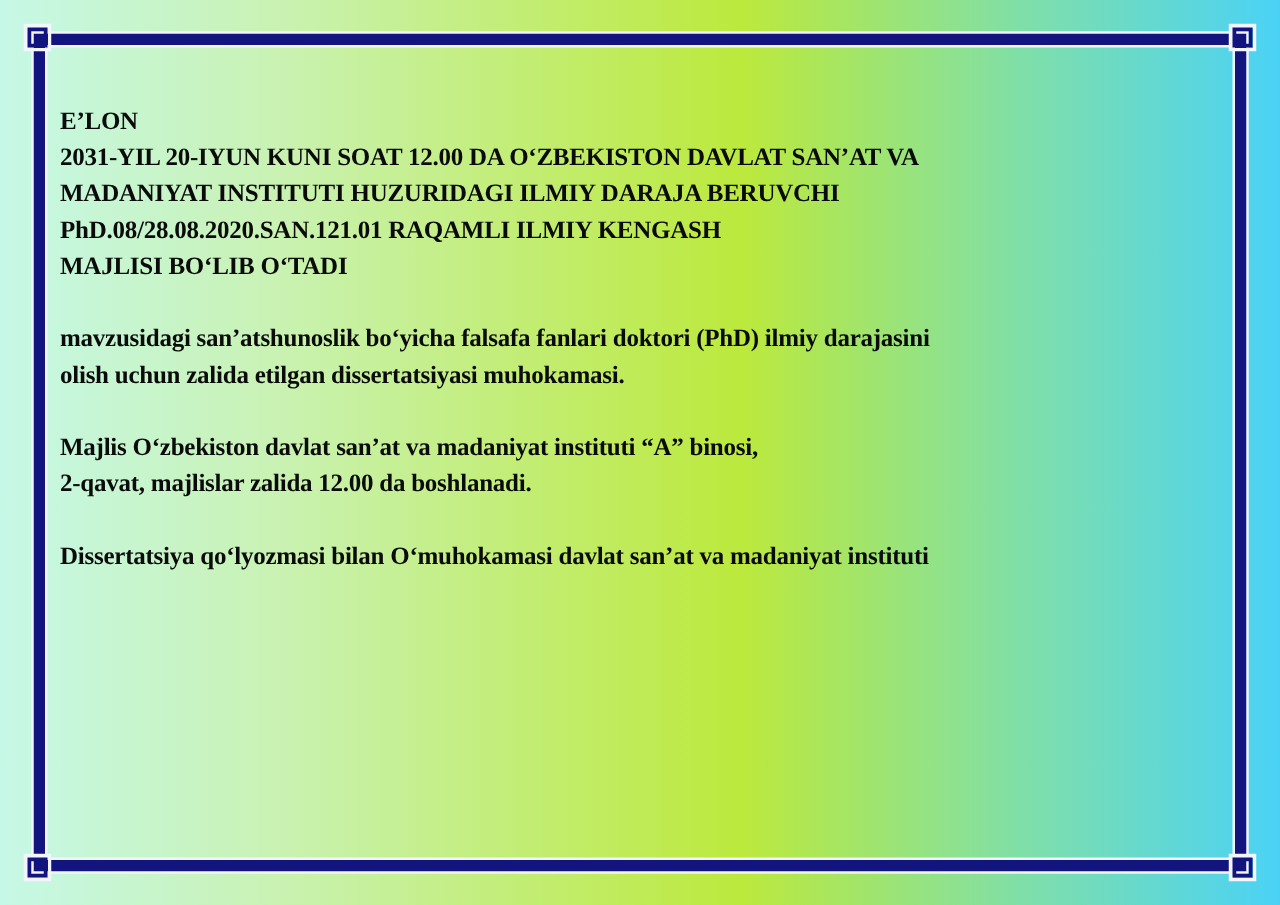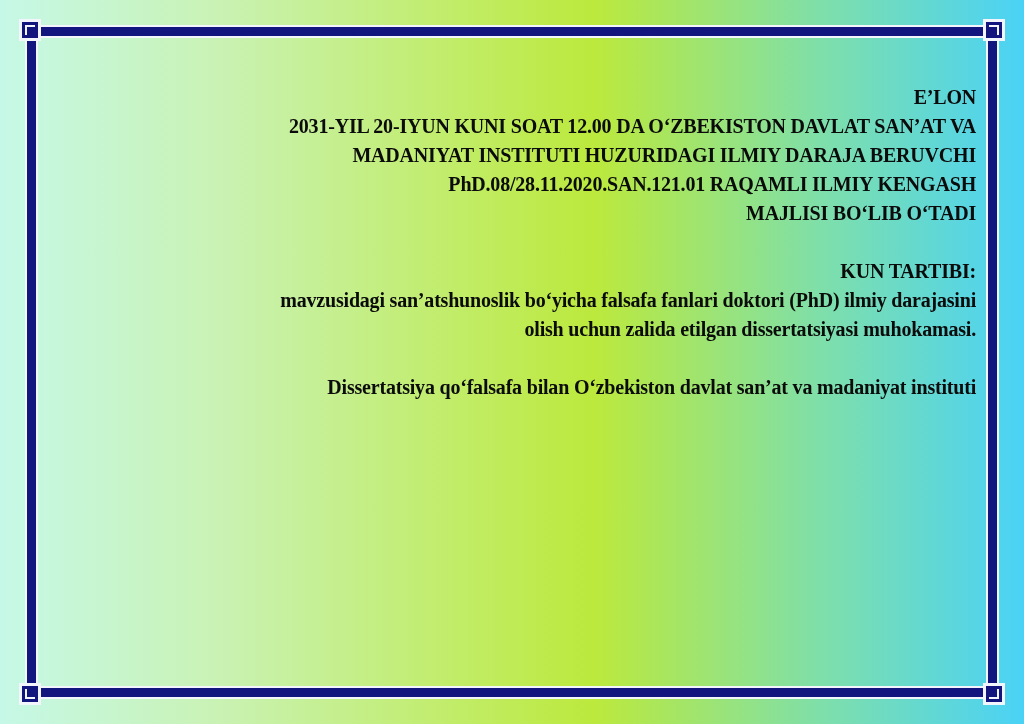--- a/index.html
+++ b/index.html
@@ -34,22 +34,22 @@
     transform:translate(-50%,-50%);
     background:var(--navy);
   }
   .corner.tl{left:-14px;top:-14px;}
   .corner.tr{right:-14px;top:-14px;}
   .corner.bl{left:-14px;bottom:-14px;}
   .corner.br{right:-14px;bottom:-14px;}
 
   .text-block{
     position:absolute;
-    left:48px;right:48px;top:83px;
-    text-align:right;
+    left:48px;right:35px;top:83px;
+    text-align:left;
     color:var(--ink);
     font-weight:bold;
     font-size:20px;
     line-height:29px;
     letter-spacing:-0.2px;
   }
   .section{margin-bottom:29px;}
   .section:last-child{margin-bottom:0;}
 </style>
 </head>
@@ -61,28 +61,31 @@
   <div class="corner bl"></div>
   <div class="corner br"></div>
 </div>
 
 <div class="text-block">
 
   <div class="section">
     <div>E’LON</div>
     <div>2031-YIL 20-IYUN KUNI SOAT 12.00 DA O‘ZBEKISTON DAVLAT SAN’AT VA</div>
     <div>MADANIYAT INSTITUTI HUZURIDAGI ILMIY DARAJA BERUVCHI</div>
-    <div>PhD.08/28.11.2020.SAN.121.01 RAQAMLI ILMIY KENGASH</div>
+    <div>PhD.08/28.08.2020.SAN.121.01 RAQAMLI ILMIY KENGASH</div>
     <div>MAJLISI BO‘LIB O‘TADI</div>
   </div>
 
   <div class="section">
-    <div>KUN TARTIBI:</div>
     <div>mavzusidagi san’atshunoslik bo‘yicha falsafa fanlari doktori (PhD) ilmiy darajasini</div>
     <div>olish uchun zalida etilgan dissertatsiyasi muhokamasi.</div>
   </div>
 
+  <div class="section">
+    <div>Majlis O‘zbekiston davlat san’at va madaniyat instituti “A” binosi,</div>
+    <div>2-qavat, majlislar zalida 12.00 da boshlanadi.</div>
+  </div>
 
   <div class="section">
-    <div>Dissertatsiya qo‘falsafa bilan O‘zbekiston davlat san’at va madaniyat instituti</div>
+    <div>Dissertatsiya qo‘lyozmasi bilan O‘muhokamasi davlat san’at va madaniyat instituti</div>
   </div>
 
 </div>
 
 </body></html>

